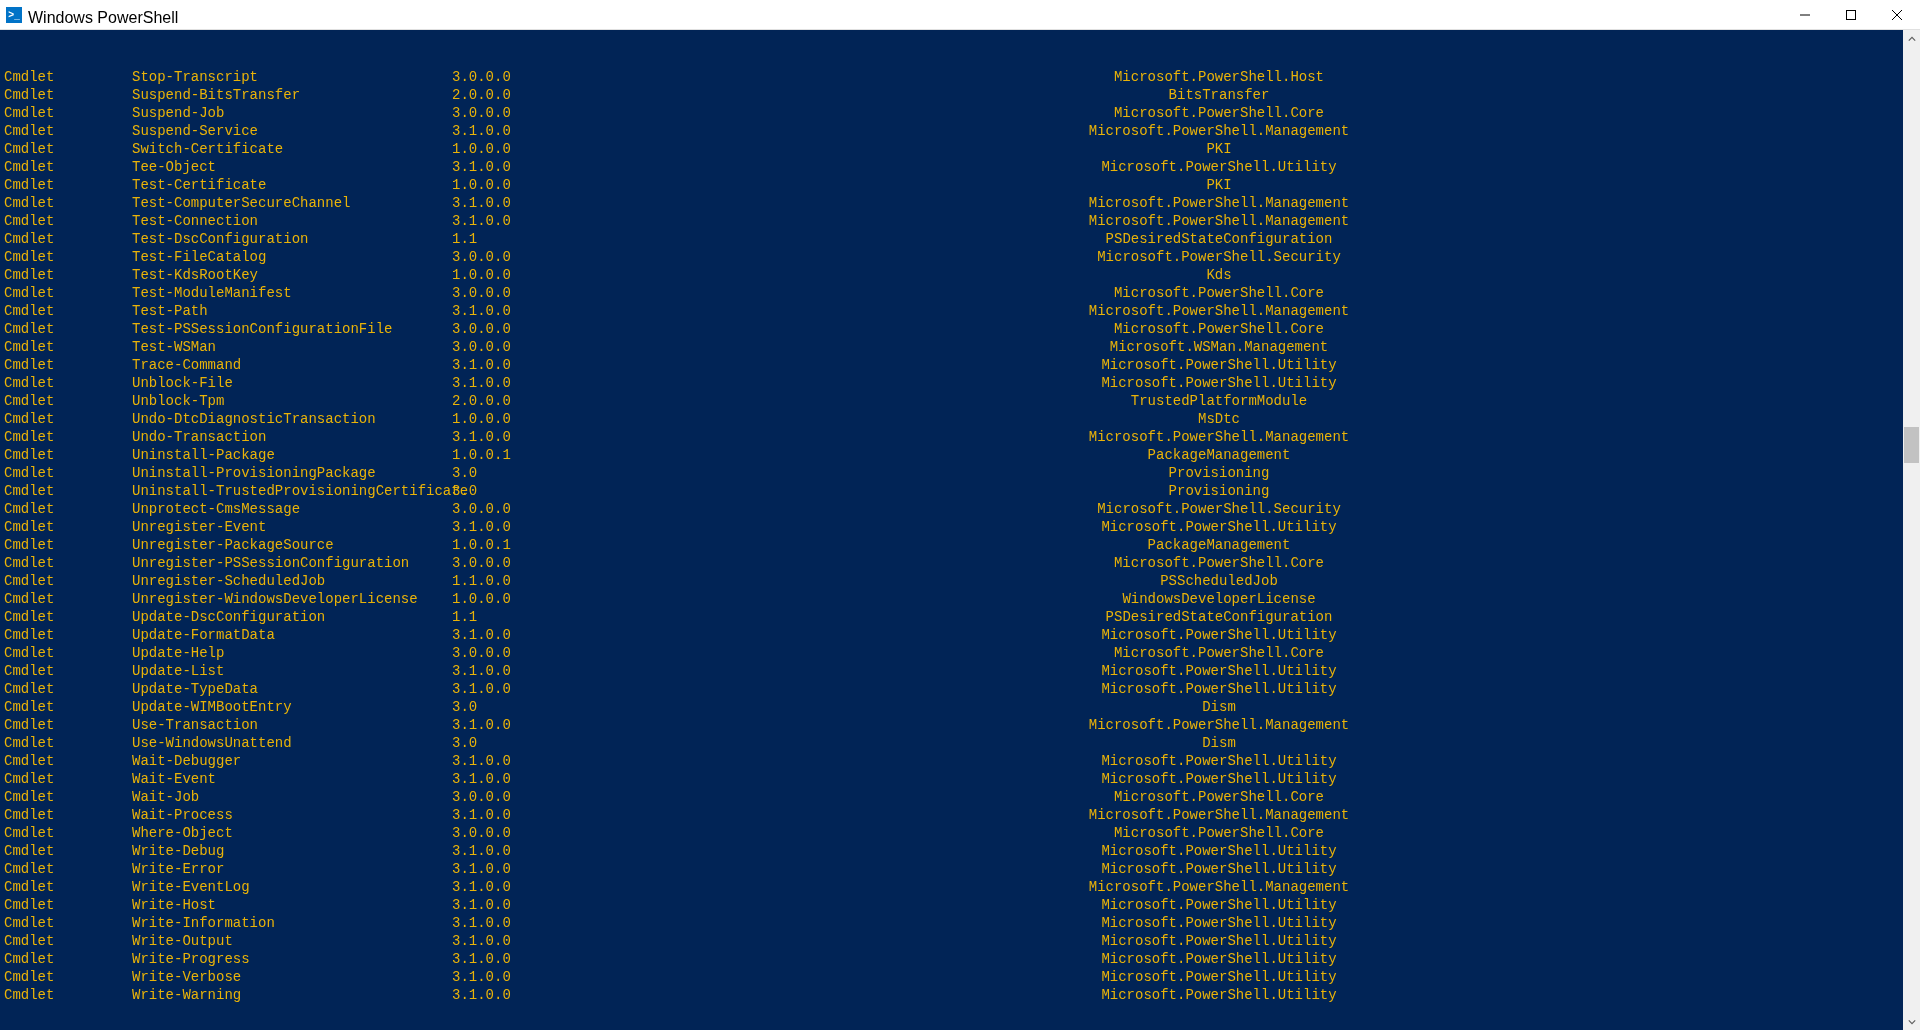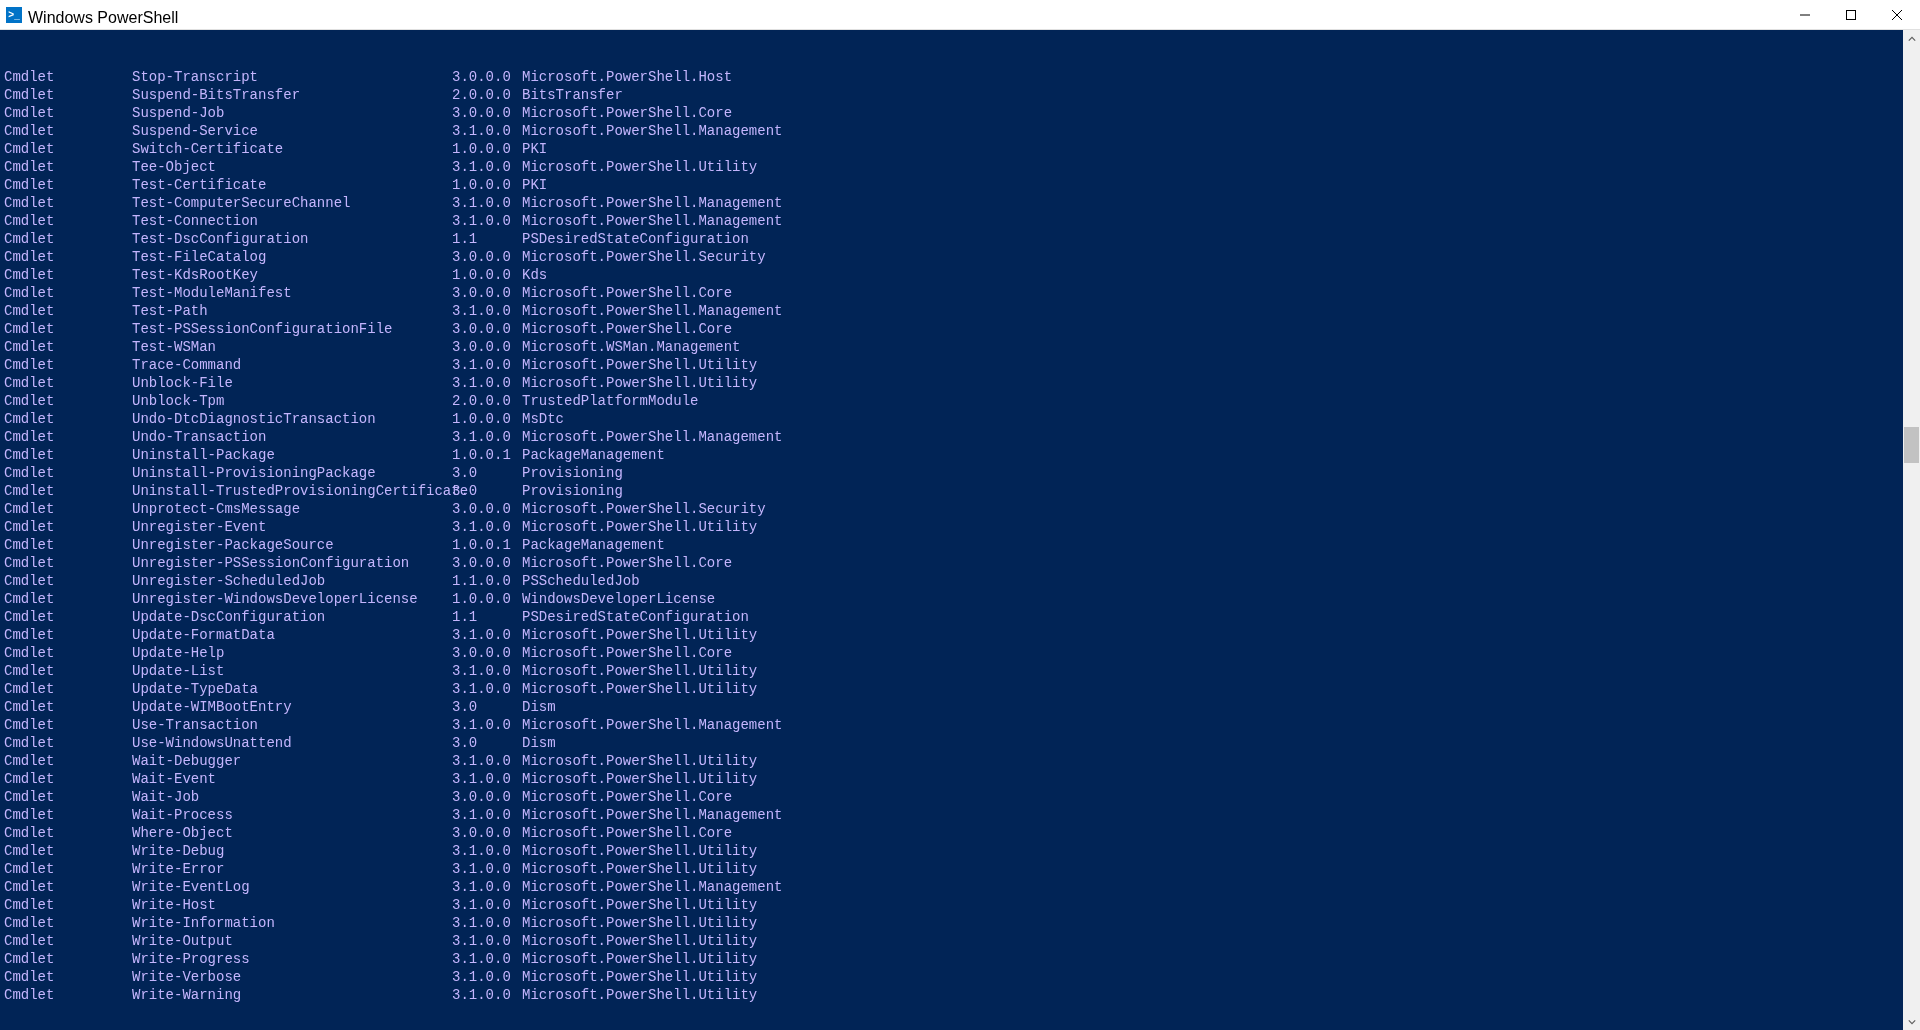--- a/index.html
+++ b/index.html
@@ -45,39 +45,39 @@
       height: 30px;
       display: flex;
       align-items: center;
       justify-content: center;
       color: #000;
     }
     .titlebar .winbtn svg { width: 10px; height: 10px; }
     .terminal {
       flex: 1;
       background: #012456;
-      color: #c4b5fd;
+      color: #eab308;
       font-family: Consolas, "Courier New", monospace;
       font-size: 14px;
       line-height: 18px;
       padding: 2px 4px;
       overflow: hidden;
       position: relative;
       white-space: pre;
     }
     .terminal-content {
       white-space: pre;
     }
     .row {
       display: flex;
     }
     .c-type { width: 100px; flex-shrink:0; }
     .c-name { width: 320px; flex-shrink:0;margin-left:28px; }
     .c-ver  { width: 70px;  flex-shrink:0; }
-    .c-src  { flex: 1; }
+    .c-src  { flex: 1; text-align: center; }
     .scrollbar {
       position: absolute;
       right: 0;
       top: 0;
       bottom: 0;
       width: 17px;
       background: #f0f0f0;
       display: flex;
       flex-direction: column;
     }

